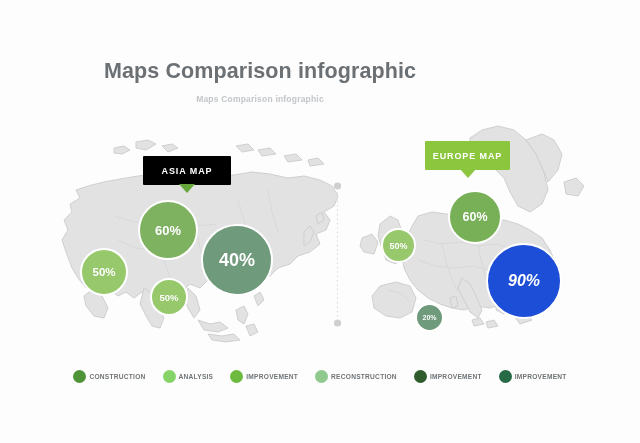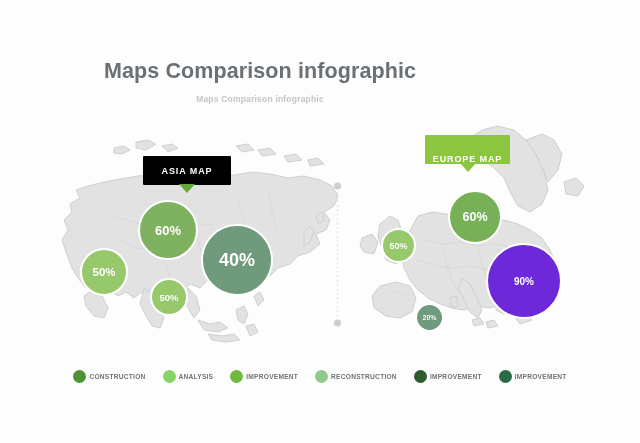--- a/index.html
+++ b/index.html
@@ -104,25 +104,24 @@
     border-right: 8px solid transparent;
     border-top: 9px solid currentColor;
   }
   #asia-banner {
     left: 85px; top: 36px;
     width: 88px;
     background: #000000;
     color: #67a63b;
   }
   #europe-banner {
-    left: 67px; top: 15px;
+    left: 67px; top: 21px;
     width: 85px;
     background: #8cc63f;
     color: #8cc63f;
-    align-items: flex-end;
   }
   .banner span.banner-text { color: #ffffff; }
 
   
   .bubble {
     position: absolute;
     border-radius: 50%;
     border: 2px solid #ffffff;
     box-sizing: border-box;
     display: flex;
@@ -307,21 +306,21 @@
         <span class="banner-text">EUROPE MAP</span>
         <span class="tip"></span>
       </div>
 
       <div class="bubble" style="left:90px;top:70px;width:54px;height:54px;background:#77b056;font-size:12.5px;">
         <span class="bub-label">60%</span>
       </div>
       <div class="bubble" style="left:23px;top:108px;width:35px;height:35px;background:#97c96c;font-size:9px;">
         <span class="bub-label">50%</span>
       </div>
-      <div class="bubble" style="left:128px;top:123px;width:76px;height:76px;background:#6d28d9;font-size:10px;">
+      <div class="bubble" style="left:128px;top:123px;width:76px;height:76px;background:#1d4ed8;font-size:16px;font-style:italic;">
         <span class="bub-label">90%</span>
       </div>
       <div class="bubble" style="left:57px;top:183px;width:29px;height:29px;background:#6f9a7b;font-size:7px;">
         <span class="bub-label">20%</span>
       </div>
     </div>
   </div>
 
   <div class="legend">
     <div class="legend-item">

